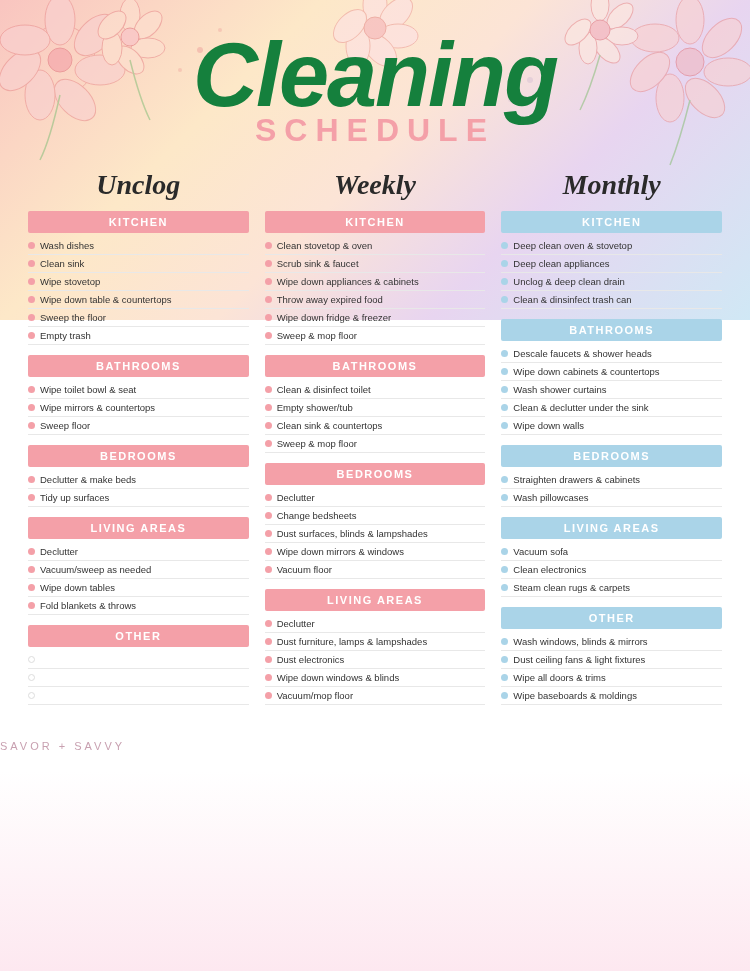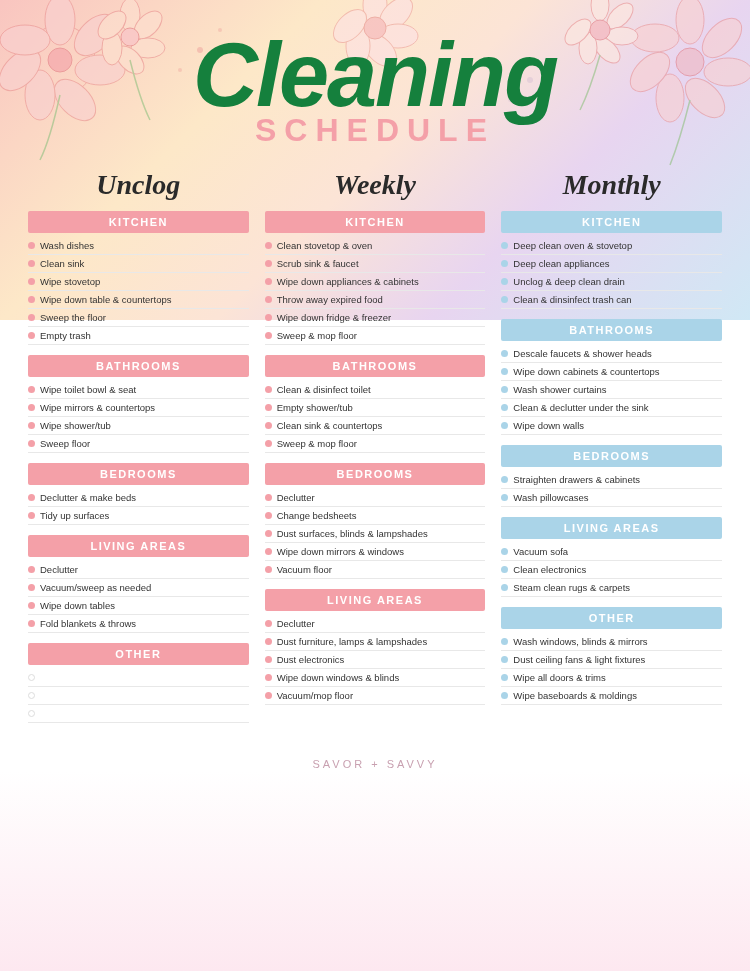--- a/index.html
+++ b/index.html
@@ -123,21 +123,20 @@
       flex-shrink: 0;
     }
 
     .dot-pink { background-color: #f4a0a8; }
     .dot-blue { background-color: #aad4e8; }
     .dot-empty { background-color: transparent; border: 1px solid #ddd; }
 
     .footer {
       position: relative;
       z-index: 2;
-      text-align: center;
       font-size: 11px;
       letter-spacing: 3px;
       color: #c8a0b0;
       padding: 5px 0 15px 0;
     }
 
     
     .decorations {
       position: absolute;
       top: 0; left: 0;
@@ -260,24 +259,20 @@
         <li class="task-item">
           <span class="task-dot dot-pink"></span>
           <span>Wipe toilet bowl &amp; seat</span>
         </li>
         <li class="task-item">
           <span class="task-dot dot-pink"></span>
           <span>Wipe mirrors &amp; countertops</span>
         </li>
         <li class="task-item">
           <span class="task-dot dot-pink"></span>
-          <span>Wipe shower/tub</span>
-        </li>
-        <li class="task-item">
-          <span class="task-dot dot-pink"></span>
           <span>Sweep floor</span>
         </li>
       </ul>
       <div class="section-header pink">BEDROOMS</div>
       <ul class="task-list">
         <li class="task-item">
           <span class="task-dot dot-pink"></span>
           <span>Declutter &amp; make beds</span>
         </li>
         <li class="task-item">

